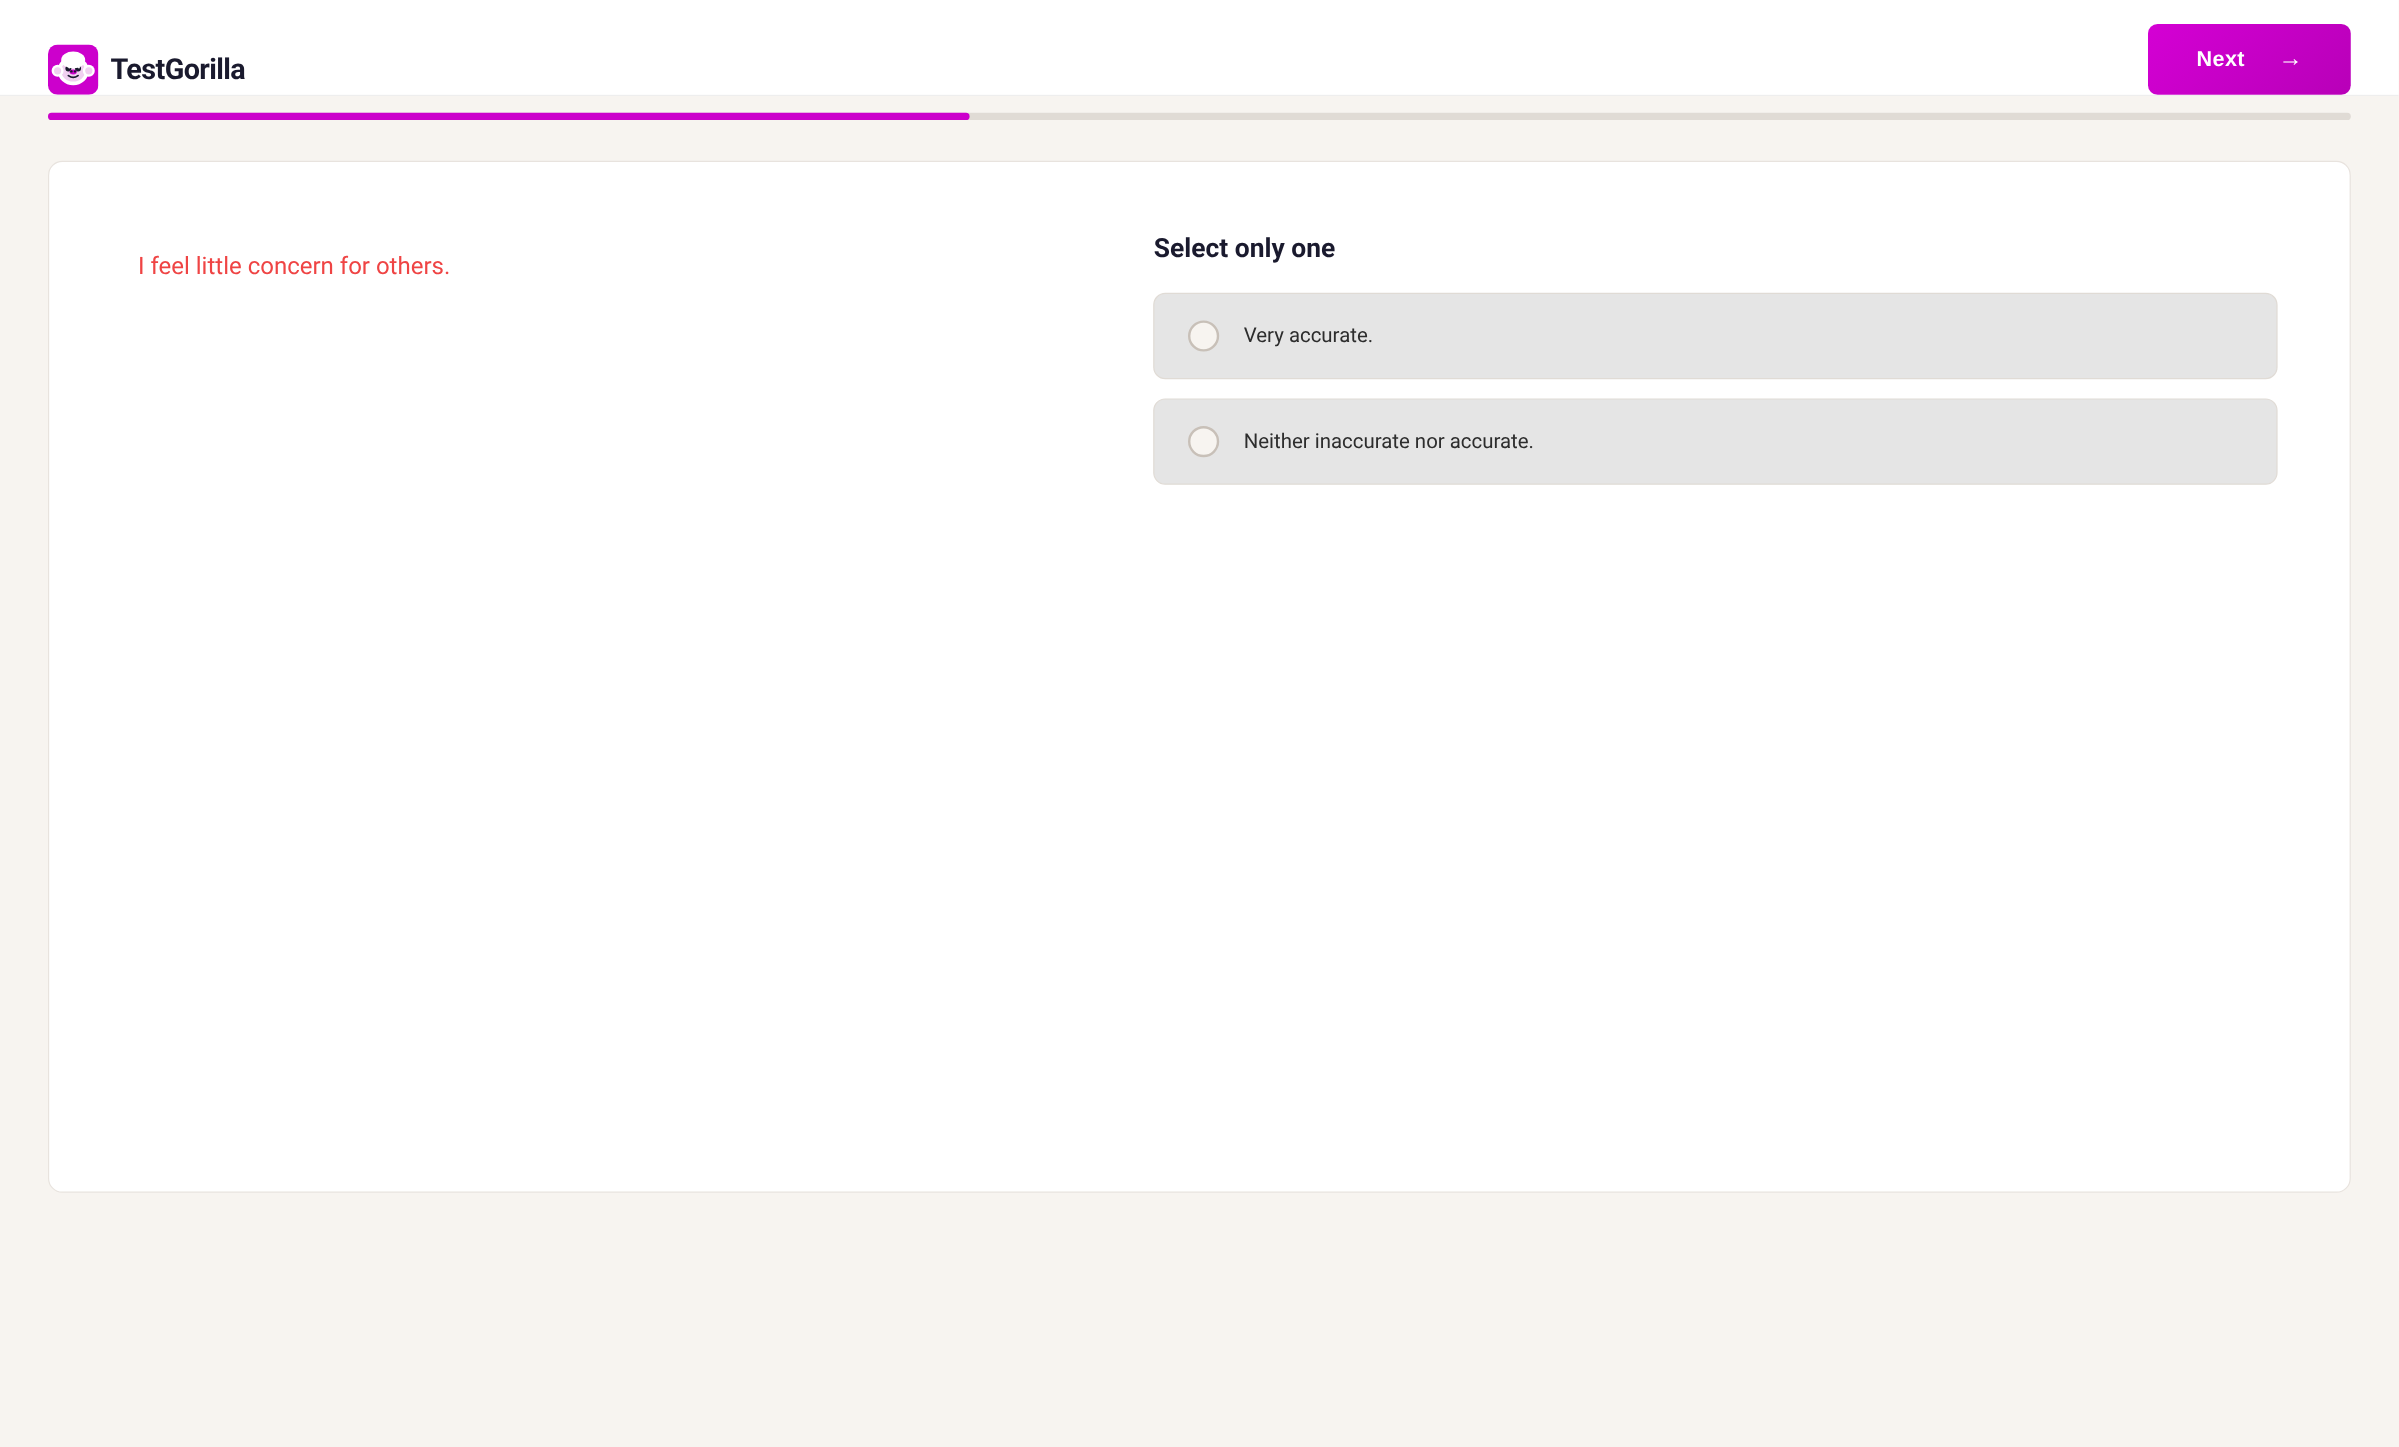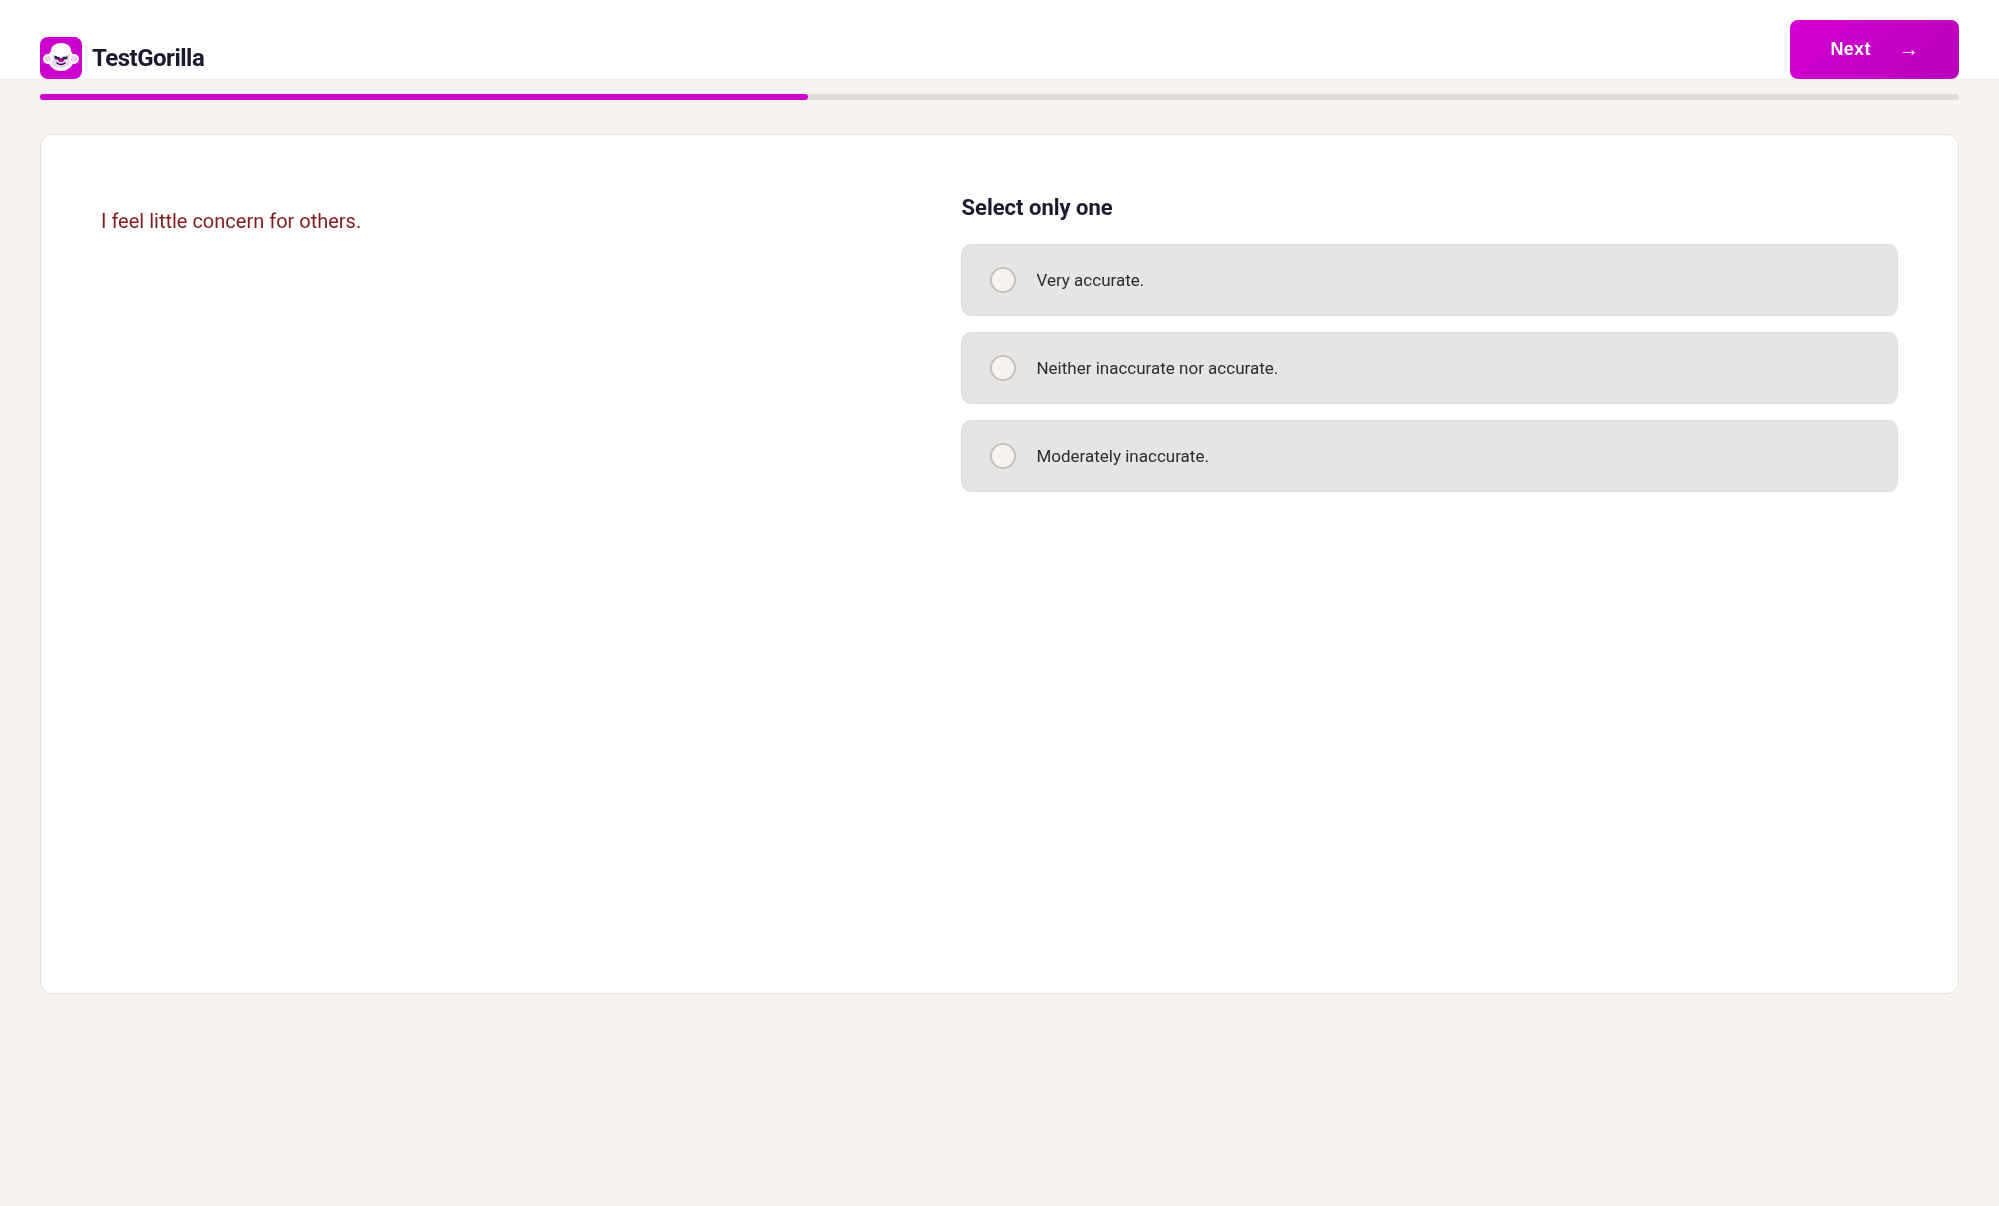--- a/index.html
+++ b/index.html
@@ -100,23 +100,24 @@
       border: 1px solid #e8e3de;
     }
 
     .question-left {
       flex: 1;
       padding-top: 10px;
     }
 
     .question-text {
       font-size: 20px;
-      color: #7f1d1d;
+      color: #ef4444;
       line-height: 1.6;
       font-weight: 400;
+      margin-left: 14px;
     }
 
     .question-right {
       flex: 1.2;
       display: flex;
       flex-direction: column;
       gap: 0;
     }
 
     .select-label {
@@ -220,21 +221,17 @@
       <div class="options-list" id="options-container">
 
       <div class="option-item">
             <div class="radio-circle"></div>
             <span class="option-text">Very accurate.</span>
           </div>
           <div class="option-item">
             <div class="radio-circle"></div>
             <span class="option-text">Neither inaccurate nor accurate.</span>
           </div>
-          <div class="option-item">
-            <div class="radio-circle"></div>
-            <span class="option-text">Moderately inaccurate.</span>
-          </div>
         </div>
     </div>
 
   </div>
 </main>
 
 </body></html>

